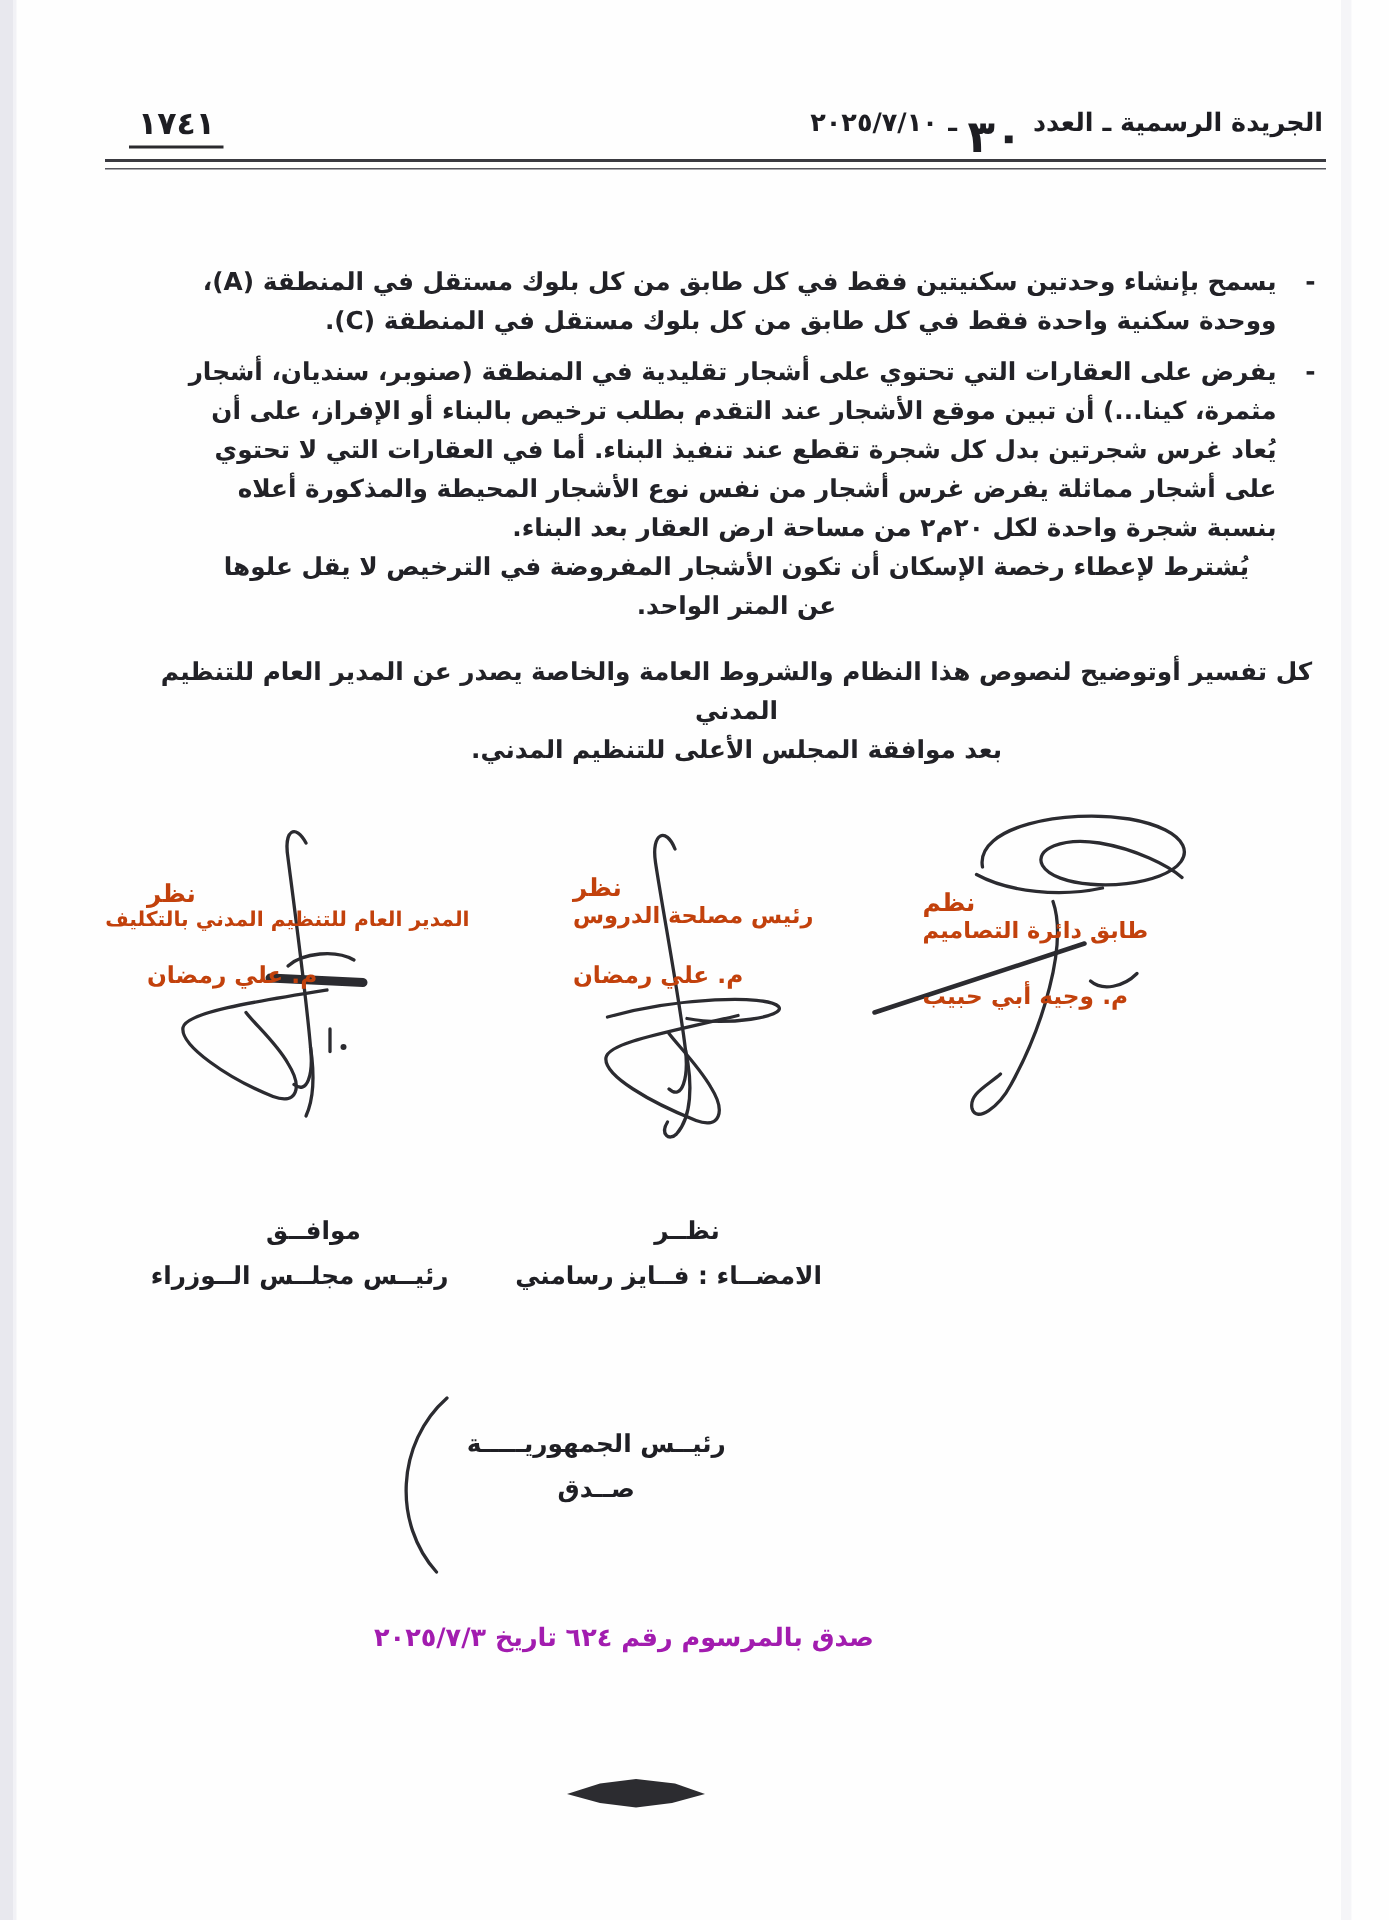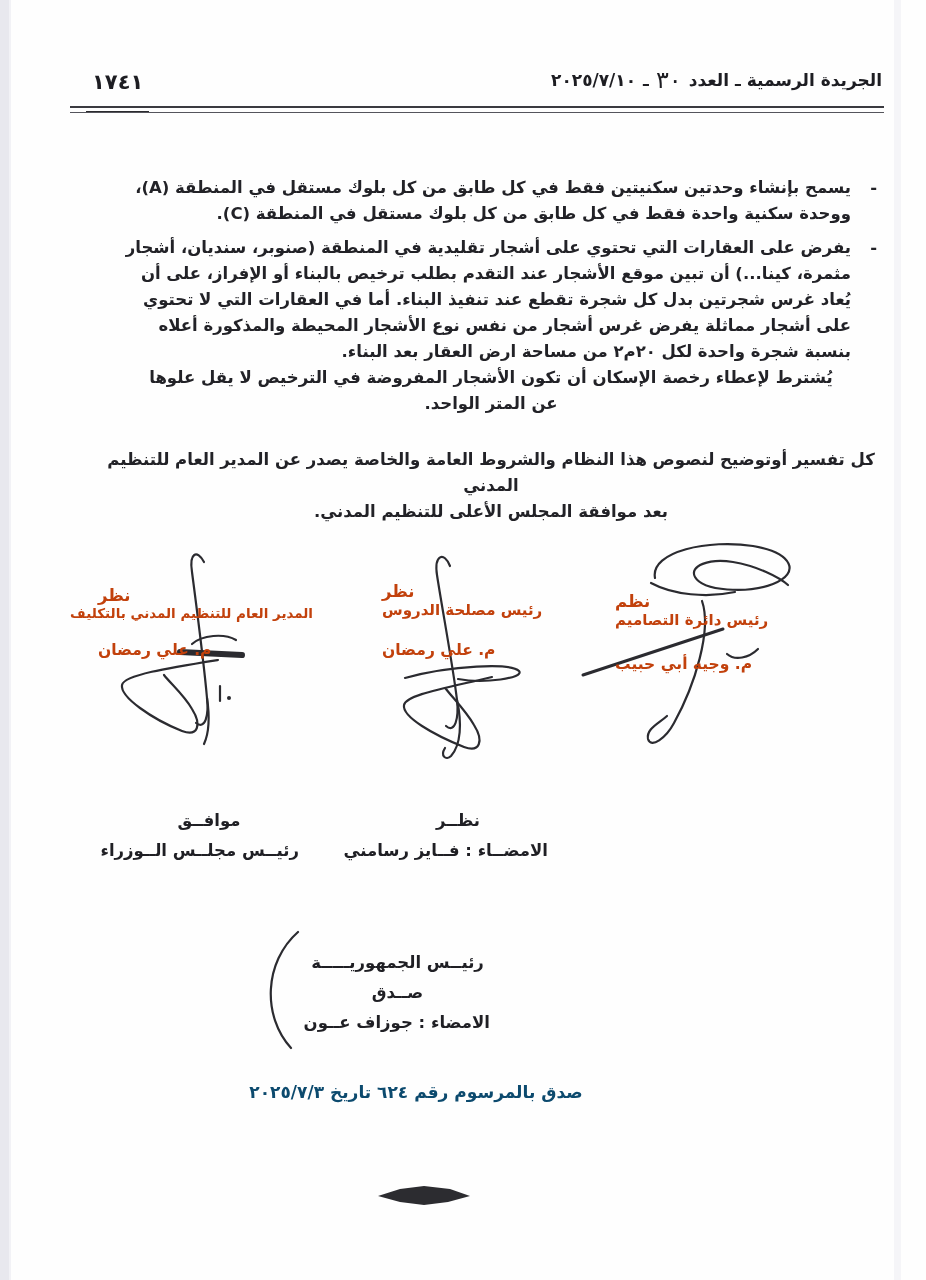--- a/index.html
+++ b/index.html
@@ -11,42 +11,42 @@
   .edge-strip-left{position:absolute;left:0;top:0;width:9px;height:1280px;background:#e8e8ee;}
   .edge-strip-left2{position:absolute;left:9px;top:0;width:2px;height:1280px;background:#f2f2f6;}
   .edge-strip-right{position:absolute;left:894px;top:0;width:7px;height:1280px;background:#f5f5f8;}
 
   
   .hdr-title{
     position:absolute;top:68px;right:44px;direction:rtl;
     display:flex;align-items:baseline;gap:7px;
     font-size:17px;font-weight:700;color:#1d1d22;white-space:nowrap;
   }
-  .hdr-issue{font-size:24px;font-weight:400;line-height:20px;position:relative;top:2px;}
+  .hdr-issue{font-size:30px;font-weight:700;line-height:20px;position:relative;top:14px;}
   .hdr-pagenum{
     position:absolute;top:70px;left:86px;font-size:21px;font-weight:700;
-    letter-spacing:2px;border-bottom:2.5px solid #2a2a2e;padding:0 6px 17px 6px;color:#1d1d22;
+    letter-spacing:2px;border-bottom:2.5px solid #2a2a2e;padding:0 6px 3px 6px;color:#1d1d22;
   }
   .double-rule{
     position:absolute;top:106px;left:70px;width:814px;height:4px;
     border-top:2.5px solid #3a3a40;border-bottom:1.8px solid #55555c;
   }
 
   
   .body-text{
     position:absolute;top:175px;right:49px;width:772px;direction:rtl;
     font-size:16.5px;line-height:26px;font-weight:700;color:#222227;text-align:right;
   }
   .bullet{display:flex;direction:rtl;}
   .bullet .marker{width:26px;flex:none;}
   .bullet .content{flex:1;}
   .bullet + .bullet{margin-top:8px;}
   .note-block{margin-top:0;}
   .note-block .bline{text-align:center;}
-  .closing{margin-top:30px;}
+  .closing{margin-top:18px;}
   .closing .bline{text-align:center;}
 
   
   .sig-block{position:absolute;text-align:left;direction:rtl;color:#c2410c;}
   .sig-action{font-size:16.5px;font-weight:700;}
   .sig-title{font-size:15px;font-weight:700;white-space:nowrap;}
   .sig-name{font-size:15.5px;font-weight:700;white-space:nowrap;}
   .sig-right{left:615px;top:592px;width:190px;}
   .sig-right .sig-name{margin-top:26px;}
   .sig-middle{left:382px;top:582px;width:180px;}
@@ -60,21 +60,21 @@
   
   .appr{position:absolute;text-align:center;direction:rtl;font-size:16.5px;font-weight:700;
         line-height:30px;color:#1f1f24;white-space:nowrap;}
   .appr-minister{left:368px;top:806px;width:180px;}
   .appr-pm{left:119px;top:806px;width:180px;}
   .appr-president{left:305px;top:948px;width:185px;}
 
   
   .footer-decree{
     position:absolute;left:246px;top:1082px;width:340px;text-align:center;direction:rtl;
-    font-size:17px;font-weight:700;color:#0c4a6e;white-space:nowrap;
+    font-size:17px;font-weight:700;color:#a21caf;white-space:nowrap;
   }
   .diamond{position:absolute;left:376px;top:1184px;}
 </style>
 </head>
 <body>
 
 <div class="page">
 
   <div class="edge-strip-left"></div>
   <div class="edge-strip-left2"></div>
@@ -119,21 +119,21 @@
 
   <svg class="sig" style="left:555px;top:533px;" width="270" height="235" viewBox="0 0 270 235">
     <path d="M100 45 C95 18 155 6 198 13 C238 20 246 40 218 51 C192 61 148 58 140 44 C134 33 154 25 178 29 C202 33 224 44 233 52"></path>
     <path d="M96 50 C118 62 152 65 180 59"></path>
     <path d="M203 116 C194 125 180 128 172 121"></path>
     <path d="M28 142 L168 96" style="stroke-width:3"></path>
     <path d="M147 68 C157 97 140 152 119 190 C111 205 96 216 93 206 C91 196 103 191 112 183"></path>
   </svg>
   <div class="sig-block sig-right">
     <div class="sig-action">نظم</div>
-    <div class="sig-title">رئيس دائرة التصاميم</div>
+    <div class="sig-title">طابق دائرة التصاميم</div>
     <div class="sig-name">م. وجيه أبي حبيب</div>
   </div>
 
   <svg class="sig" style="left:372px;top:548px;" width="200" height="235" viewBox="0 0 200 235">
     <path d="M78 18 C72 3 62 7 65 27 C70 60 81 118 85 152 C87 170 83 186 74 178"></path>
     <path d="M33 130 C80 117 139 115 147 123 C153 130 112 136 86 131"></path>
     <path d="M120 129 C70 141 34 147 32 157 C30 169 62 187 92 199 C108 205 112 193 102 177 C94 163 80 149 74 141"></path>
     <path d="M85 152 C90 175 89 197 79 208 C74 213 68 208 73 200"></path>
   </svg>
   <div class="sig-block sig-middle">
@@ -165,21 +165,20 @@
     <div>موافــق</div>
     <div>رئيــس مجلــس الــوزراء</div>
   </div>
 
   <svg class="sig" style="left:252px;top:926px;" width="55" height="128" viewBox="0 0 55 128">
     <path d="M46 6 C12 36 10 90 39 122"></path>
   </svg>
   <div class="appr appr-president">
     <div>رئيــس الجمهوريـــــة</div>
     <div>صــدق</div>
-    <div>الامضاء : جوزاف عــون</div>
   </div>
 
   <div class="footer-decree">صدق بالمرسوم رقم ٦٢٤ تاريخ ٢٠٢٥/٧/٣</div>
 
   <svg class="diamond" width="96" height="24" viewBox="0 0 96 24">
     <polygon points="2,12 24,5 48,2 74,5 94,12 72,18 48,21 24,18" fill="#2c2c30"></polygon>
   </svg>
 
 </div>
 

